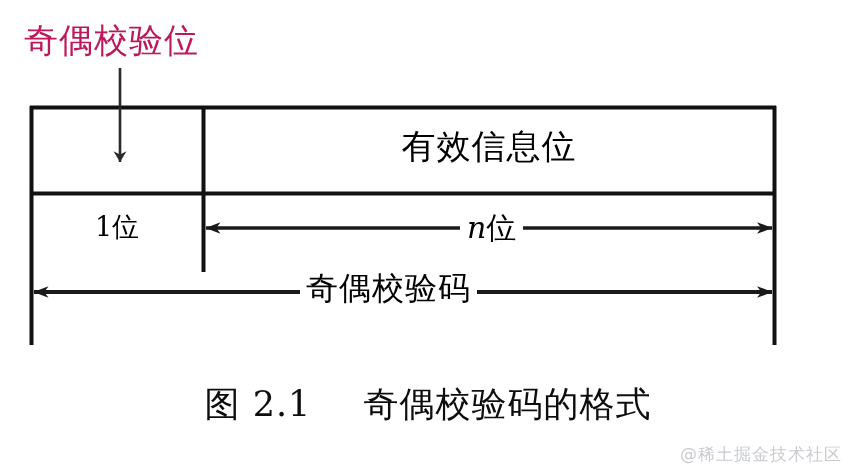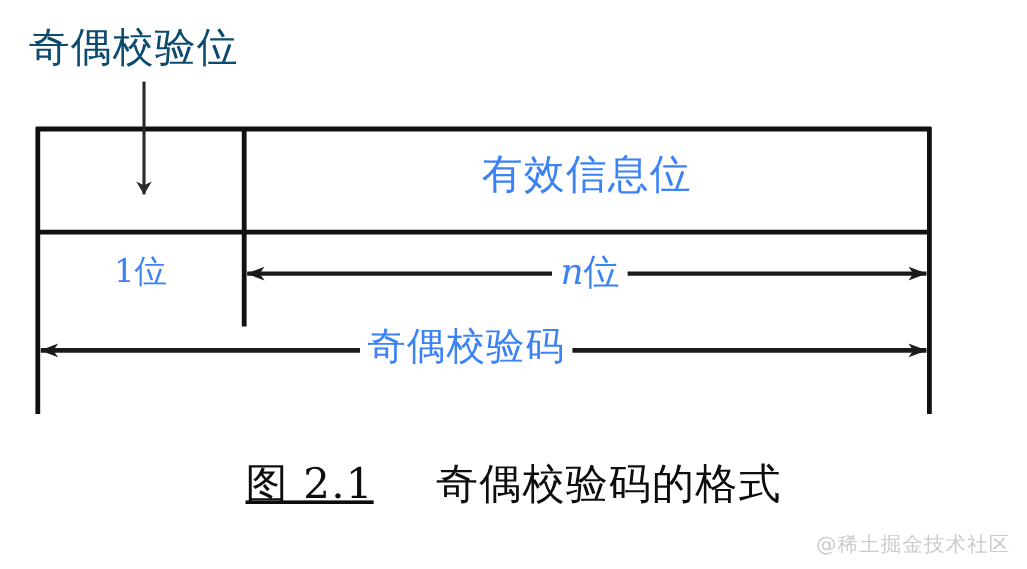--- a/index.html
+++ b/index.html
@@ -27,39 +27,39 @@
 
   
   .anno-label {
     position: absolute;
     left: 24px;
     top: 17px;
     font-size: 34px;
     line-height: 46px;
     letter-spacing: 1px;
     white-space: nowrap;
-    color: #0c4a6e;
+    color: #be185d;
     font-family: "DejaVu Serif", "Liberation Serif", serif;
   }
 
   
   svg.overlay {
     position: absolute;
     left: 0;
     top: 0;
     width: 856px;
     height: 474px;
     pointer-events: none;
   }
 
   
   .cell-text {
     position: absolute;
     white-space: nowrap;
-    color: #3b82f6;
+    color: #000000;
   }
   .t-payload {
     left: 203px;
     top: 117px;
     width: 572px;
     text-align: center;
     font-size: 34px;
     line-height: 58px;
     letter-spacing: 1px;
   }
@@ -99,21 +99,21 @@
     position: absolute;
     left: 0;
     top: 378px;
     width: 856px;
     text-align: center;
     font-size: 35px;
     line-height: 52px;
     letter-spacing: 1px;
     color: #0d0d0d;
   }
-  .caption .fignum { margin-right: 22px; text-decoration: underline; }
+  .caption .fignum { margin-right: 22px; }
   .caption .gap { display: inline-block; width: 30px; }
 
   
   .watermark {
     position: absolute;
     right: 14px;
     bottom: 8px;
     font-size: 17px;
     line-height: 24px;
     color: #c9cbcf;

